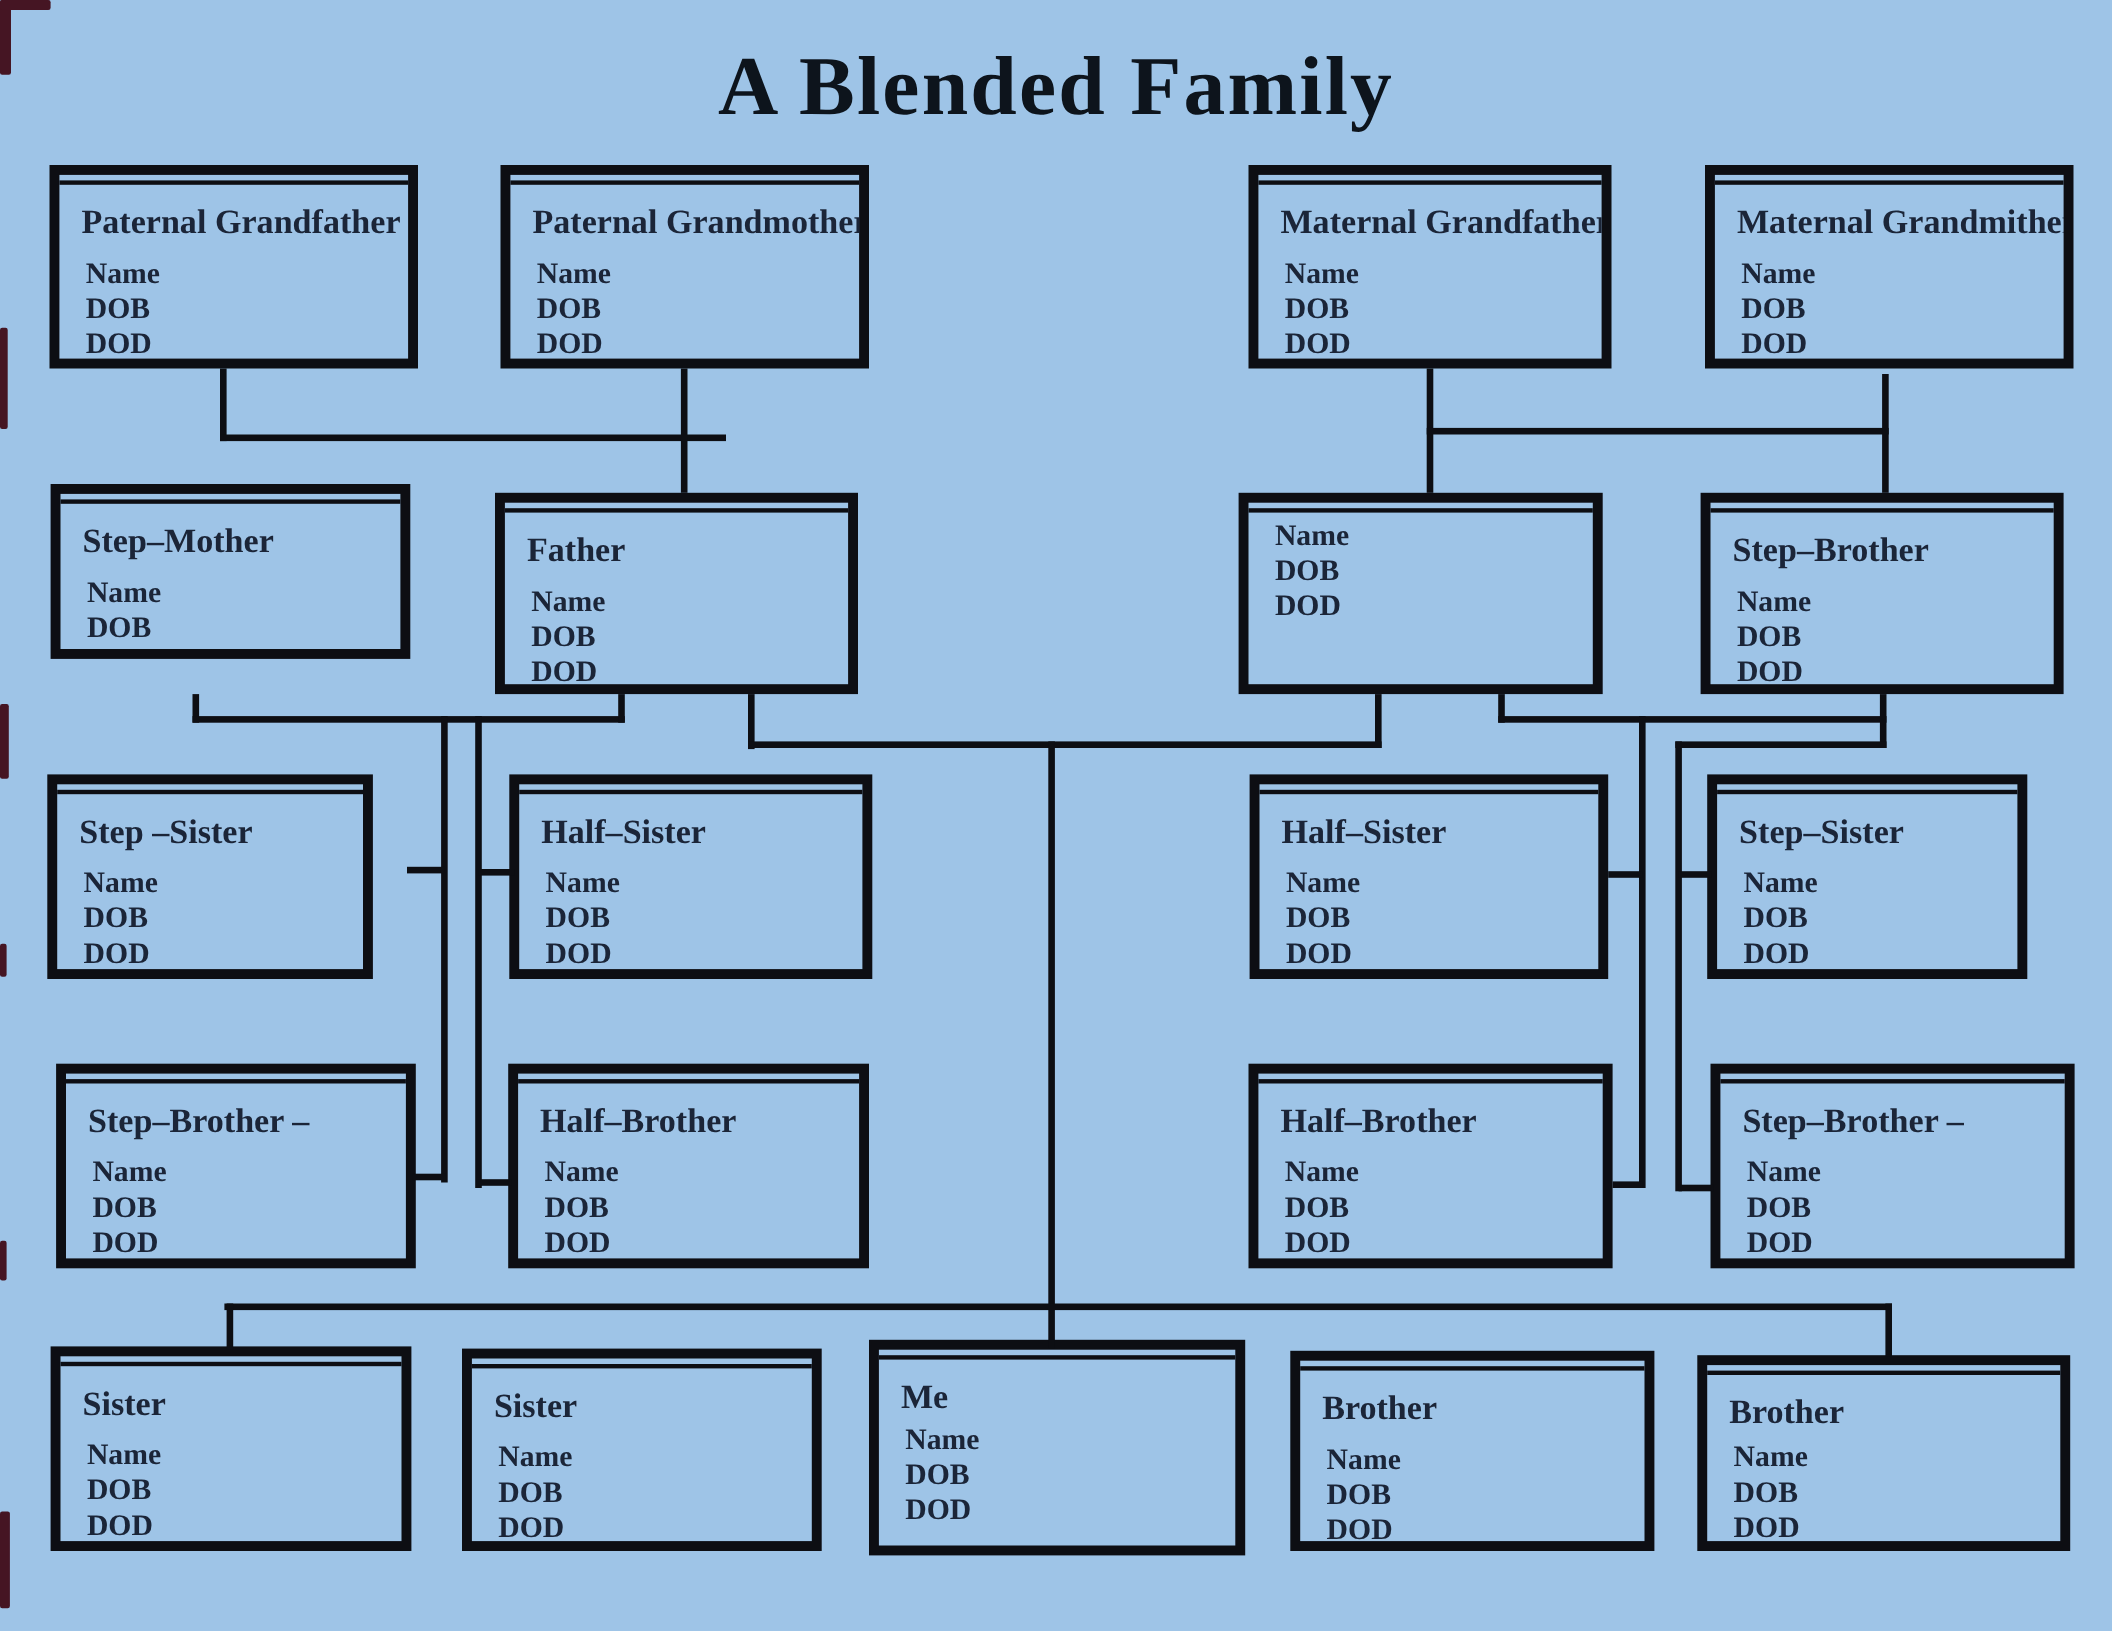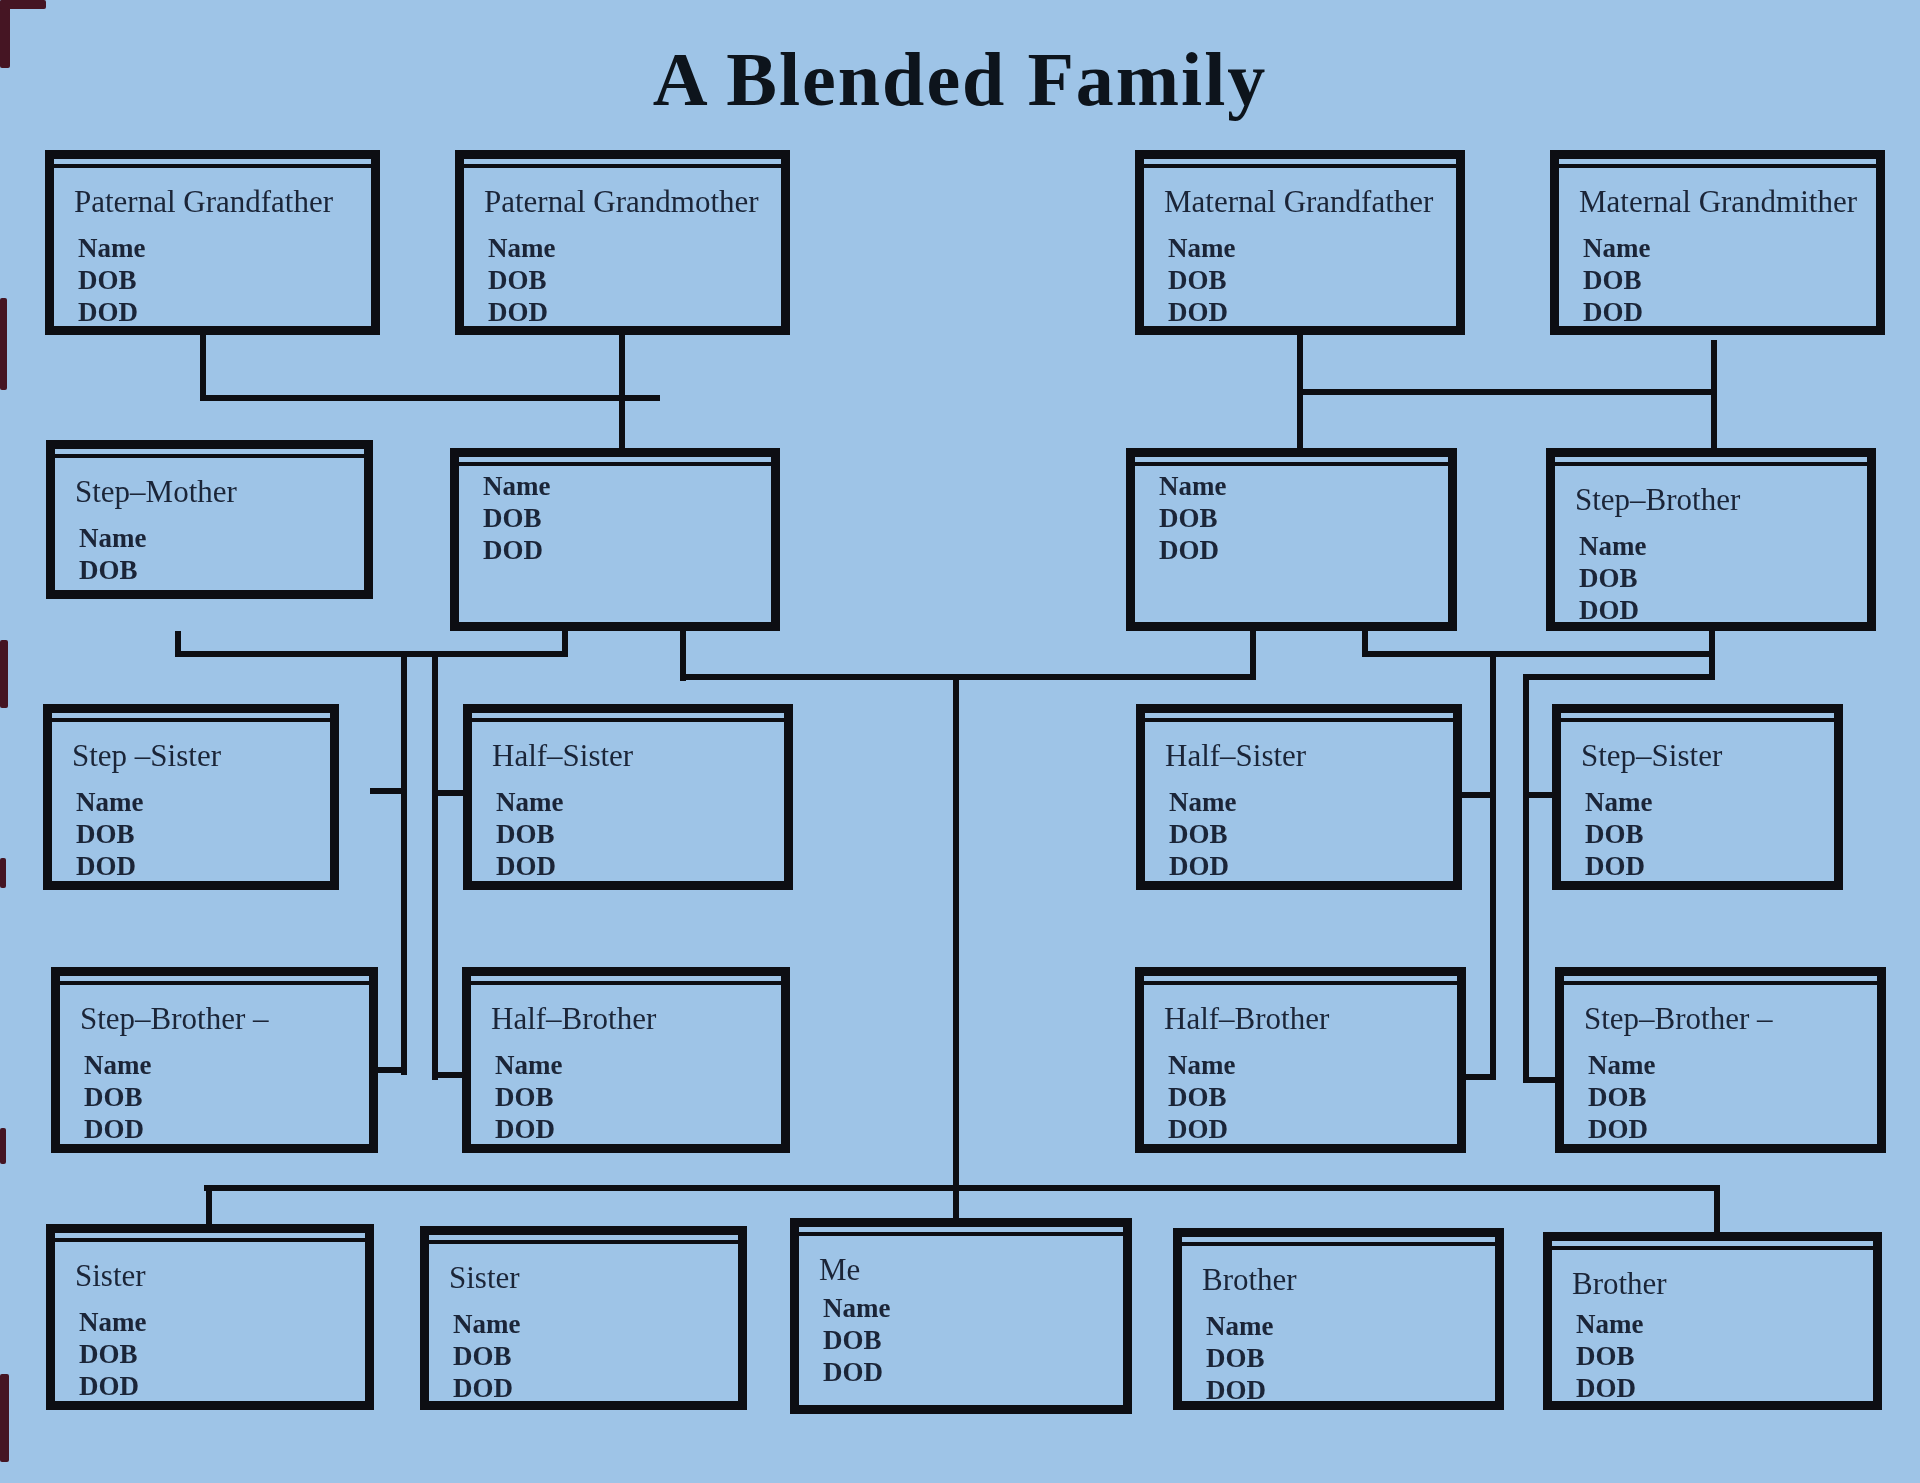--- a/index.html
+++ b/index.html
@@ -35,21 +35,21 @@
   
   .fbox::after{
     content:"";
     position:absolute;
     left:-9px; right:-4px; top:5px;
     height:4px;
     background:var(--ink);
   }
   .btitle{
     font-size:31px;
-    font-weight:400;
+    font-weight:700;
     padding:26px 18px 0 20px;
     white-space:nowrap;
     line-height:1.1;
   }
   .bfields{
     padding:14px 18px 0 24px;
     font-size:27px;
     font-weight:700;
     line-height:1.18;
   }
@@ -107,20 +107,21 @@
 <div class="fbox" style="left:46px;top:440px;width:327px;height:159px">
   <div class="btitle">Step–Mother</div>
   <div class="bfields">
     <div>Name</div>
     <div>DOB</div>
     <div>DOD</div>
   </div>
 </div>
 
 <div class="fbox" style="left:450px;top:448px;width:330px;height:183px">
+  <div class="btitle">Father</div>
   <div class="bfields">
     <div>Name</div>
     <div>DOB</div>
     <div>DOD</div>
   </div>
 </div>
 
 <div class="fbox" style="left:1126px;top:448px;width:331px;height:183px">
   <div class="bfields">
     <div>Name</div>

